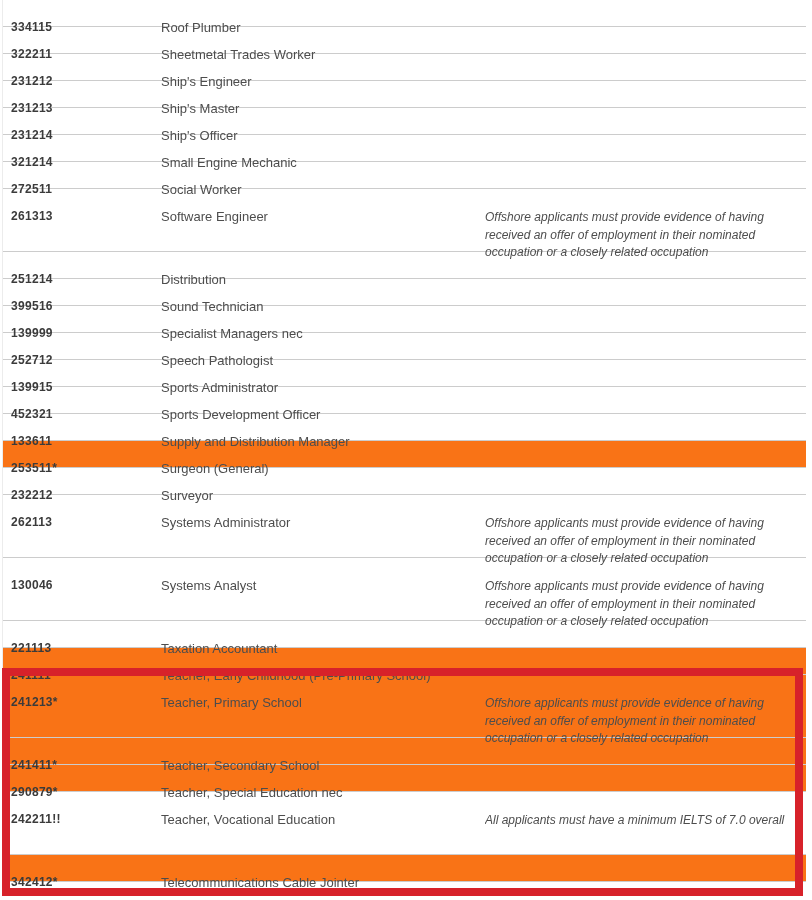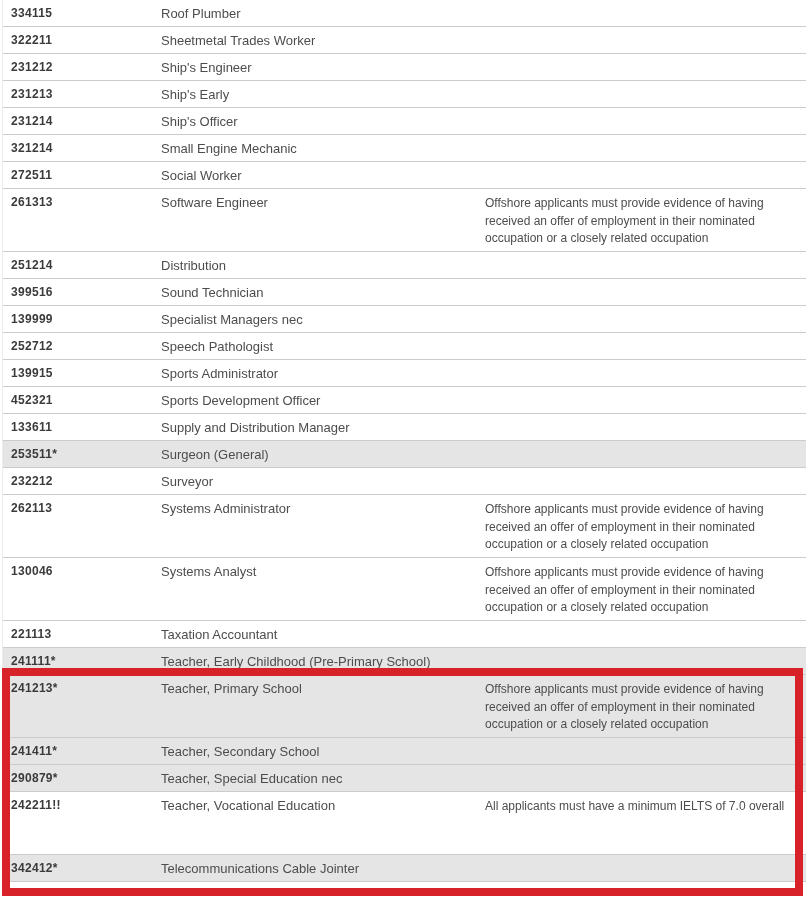--- a/index.html
+++ b/index.html
@@ -20,26 +20,26 @@
     top: 0;
     width: 804px;
     border-left: 1px solid #ececec;
     box-sizing: border-box;
   }
   .row {
     display: flex;
     align-items: flex-start;
     box-sizing: border-box;
     height: 27px;
-    padding-top: 6px;
+    padding-top: 20px;
     border-bottom: 1px solid #cccccc;
     background: #ffffff;
   }
   .row.has-note { height: 63px; }
-  .row.highlighted { background: #e5e5e5; }
+  .row.highlighted { background: #f97316; }
   .col-code {
     flex: 0 0 158px;
     box-sizing: border-box;
     padding-left: 8px;
     font-size: 12px;
     font-weight: bold;
     color: #3b3b3b;
     letter-spacing: 0.3px;
     white-space: nowrap;
     overflow: hidden;
@@ -51,20 +51,21 @@
     color: #4d4d4d;
     white-space: nowrap;
     overflow: hidden;
   }
   .col-note {
     flex: 1 1 auto;
     box-sizing: border-box;
     font-size: 12px;
     color: #4d4d4d;
     overflow: hidden;
+    font-style: italic;
   }
   .note-line {
     line-height: 17.5px;
     white-space: nowrap;
   }
   .marker-rect {
     position: absolute;
     left: 2px;
     top: 668px;
     width: 801px;
@@ -89,21 +90,21 @@
       <span class="col-occupation">Sheetmetal Trades Worker</span>
       <div class="col-note"></div>
     </div>
     <div class="row">
       <span class="col-code">231212</span>
       <span class="col-occupation">Ship's Engineer</span>
       <div class="col-note"></div>
     </div>
     <div class="row">
       <span class="col-code">231213</span>
-      <span class="col-occupation">Ship's Early</span>
+      <span class="col-occupation">Ship's Master</span>
       <div class="col-note"></div>
     </div>
     <div class="row">
       <span class="col-code">231214</span>
       <span class="col-occupation">Ship's Officer</span>
       <div class="col-note"></div>
     </div>
     <div class="row">
       <span class="col-code">321214</span>
       <span class="col-occupation">Small Engine Mechanic</span>

